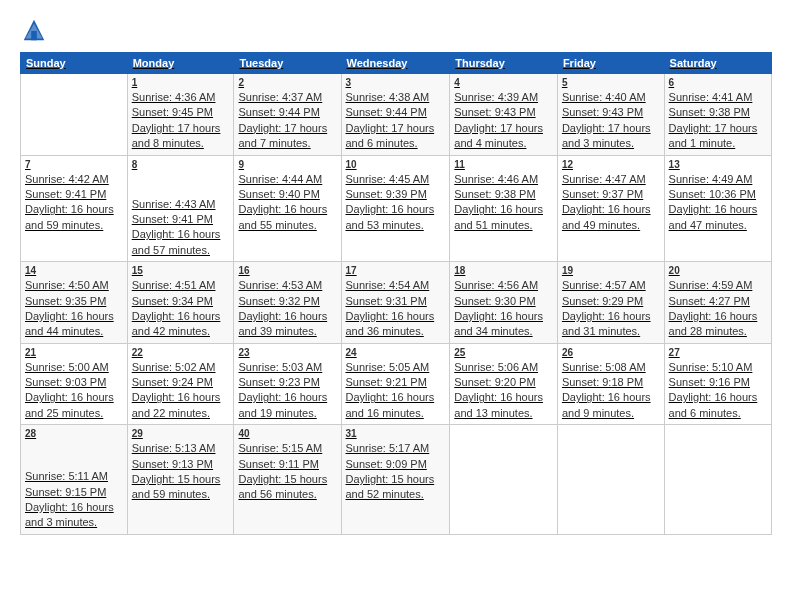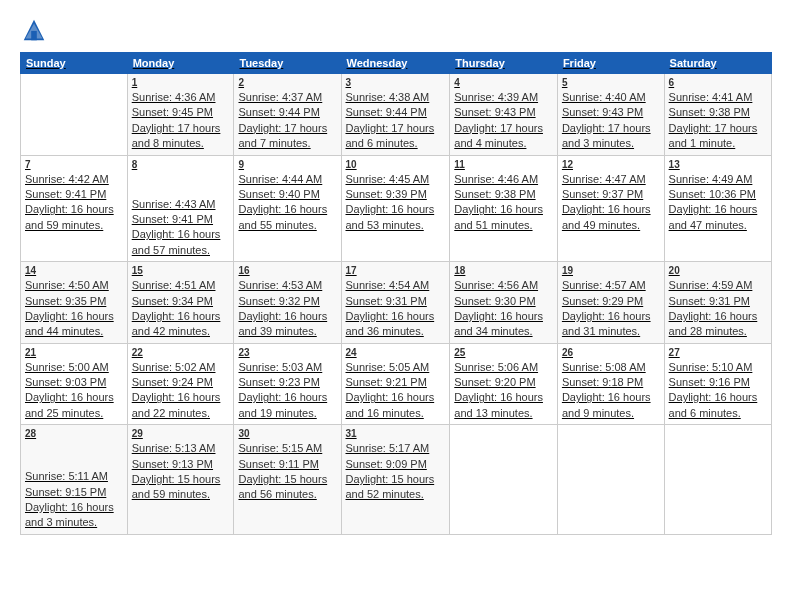--- a/index.html
+++ b/index.html
@@ -273,21 +273,21 @@
           <td>
             <span class="day-num">19</span>
             <div class="day-info" style="white-space: pre-line;">Sunrise: 4:57 AM
 Sunset: 9:29 PM
 Daylight: 16 hours
 and 31 minutes.</div>
           </td>
           <td>
             <span class="day-num">20</span>
             <div class="day-info" style="white-space: pre-line;">Sunrise: 4:59 AM
-Sunset: 9:31 PM
+Sunset: 4:27 PM
 Daylight: 16 hours
 and 28 minutes.</div>
           </td>
         </tr>
         <tr>
           <td>
             <span class="day-num">21</span>
             <div class="day-info" style="white-space: pre-line;">Sunrise: 5:00 AM
 Sunset: 9:03 PM
 Daylight: 16 hours
@@ -345,21 +345,21 @@
 and 3 minutes.</div>
           </td>
           <td>
             <span class="day-num">29</span>
             <div class="day-info" style="white-space: pre-line;">Sunrise: 5:13 AM
 Sunset: 9:13 PM
 Daylight: 15 hours
 and 59 minutes.</div>
           </td>
           <td>
-            <span class="day-num">30</span>
+            <span class="day-num">40</span>
             <div class="day-info" style="white-space: pre-line;">Sunrise: 5:15 AM
 Sunset: 9:11 PM
 Daylight: 15 hours
 and 56 minutes.</div>
           </td>
           <td>
             <span class="day-num">31</span>
             <div class="day-info" style="white-space: pre-line;">Sunrise: 5:17 AM
 Sunset: 9:09 PM
 Daylight: 15 hours

